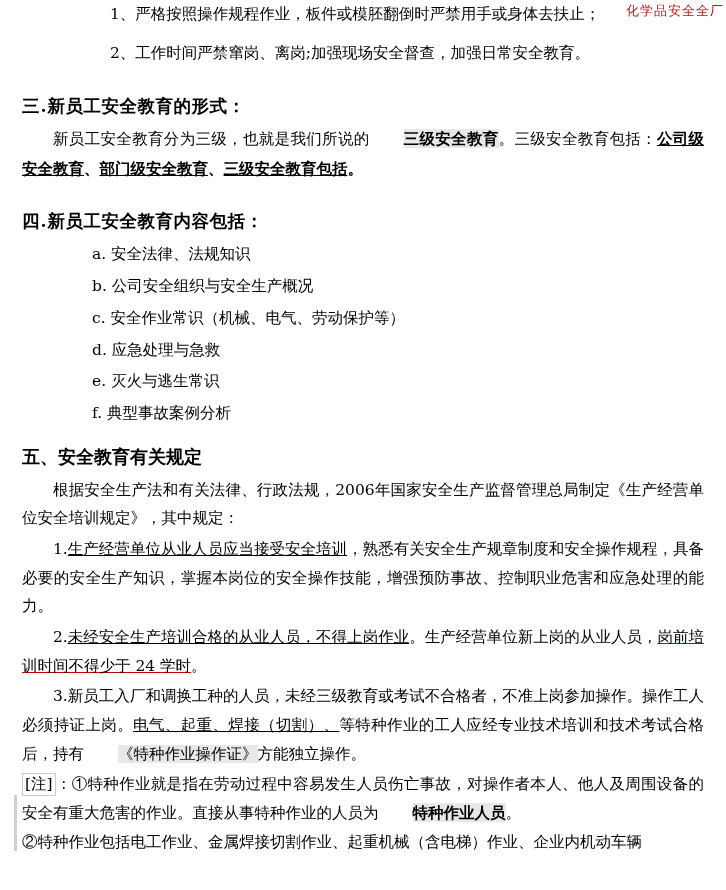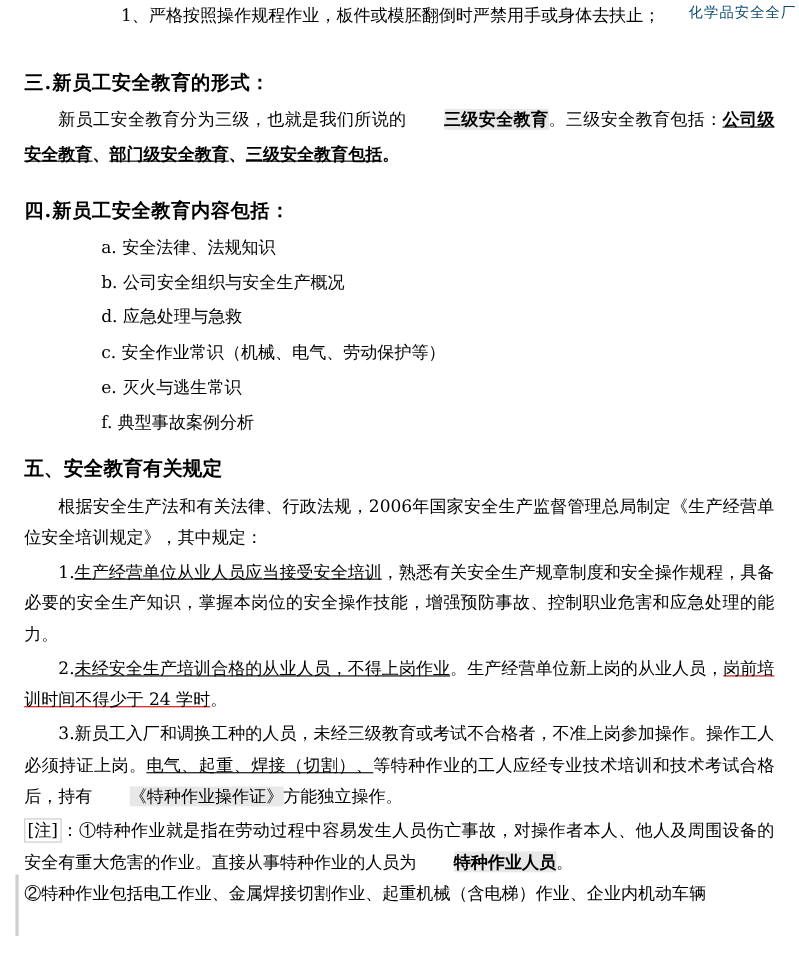--- a/index.html
+++ b/index.html
@@ -21,21 +21,21 @@
     height: 890px;
     padding: 0;
     box-sizing: border-box;
   }
   .watermark {
     position: absolute;
     top: 2px;
     right: 2px;
     font-family: Liberation Sans, sans-serif;
     font-size: 13px;
-    color: #0c4a6e;
+    color: #b91c1c;
     letter-spacing: 1px;
     white-space: nowrap;
     pointer-events: none;
   }
   .content {
     padding: 0 22px 0 22px;
   }
   p {
     margin: 0;
     font-size: 15.5px;
@@ -118,37 +118,38 @@
 <div class="page">
 
   <div class="watermark">化学品安全全厂</div>
 
   <div class="leftbar bar1"></div>
 
   <div class="content">
 
     <p class="numbered">1、严格按照操作规程作业，板件或模胚翻倒时严禁用手或身体去扶止；</p>
     <div class="spacer-md"></div>
+    <p class="numbered">2、工作时间严禁窜岗、离岗;加强现场安全督查，加强日常安全教育。</p>
 
     <p class="heading">
       <span class="num">三.</span><span>新员工安全教育的形式：</span>
     </p>
 
     <p class="para">
       <span>新员工安全教育分为三级，也就是我们所说的</span><span class="hl b">三级安全教育</span><span>。三级安全教育包括：</span><span class="bu">公司级安全教育</span><span class="b">、</span><span class="bu">部门级安全教育</span><span class="b">、</span><span class="bu">三级安全教育包括</span><span class="b">。</span>
     </p>
 
     <p class="heading">
       <span class="num">四.</span><span>新员工安全教育内容包括：</span>
     </p>
 
     <p class="lettered">a. 安全法律、法规知识</p>
     <p class="lettered">b. 公司安全组织与安全生产概况</p>
+    <p class="lettered">c. 安全作业常识（机械、电气、劳动保护等）</p>
     <p class="lettered">d. 应急处理与急救</p>
-    <p class="lettered">c. 安全作业常识（机械、电气、劳动保护等）</p>
     <p class="lettered">e. 灭火与逃生常识</p>
     <p class="lettered">f. 典型事故案例分析</p>
 
     <p class="sec5">
       <span class="num">五、</span><span>安全教育有关规定</span>
     </p>
 
     <p class="para tight">根据安全生产法和有关法律、行政法规，2006年国家安全生产监督管理总局制定《生产经营单位安全培训规定》，其中规定：</p>
 
     <p class="para tight blk">

